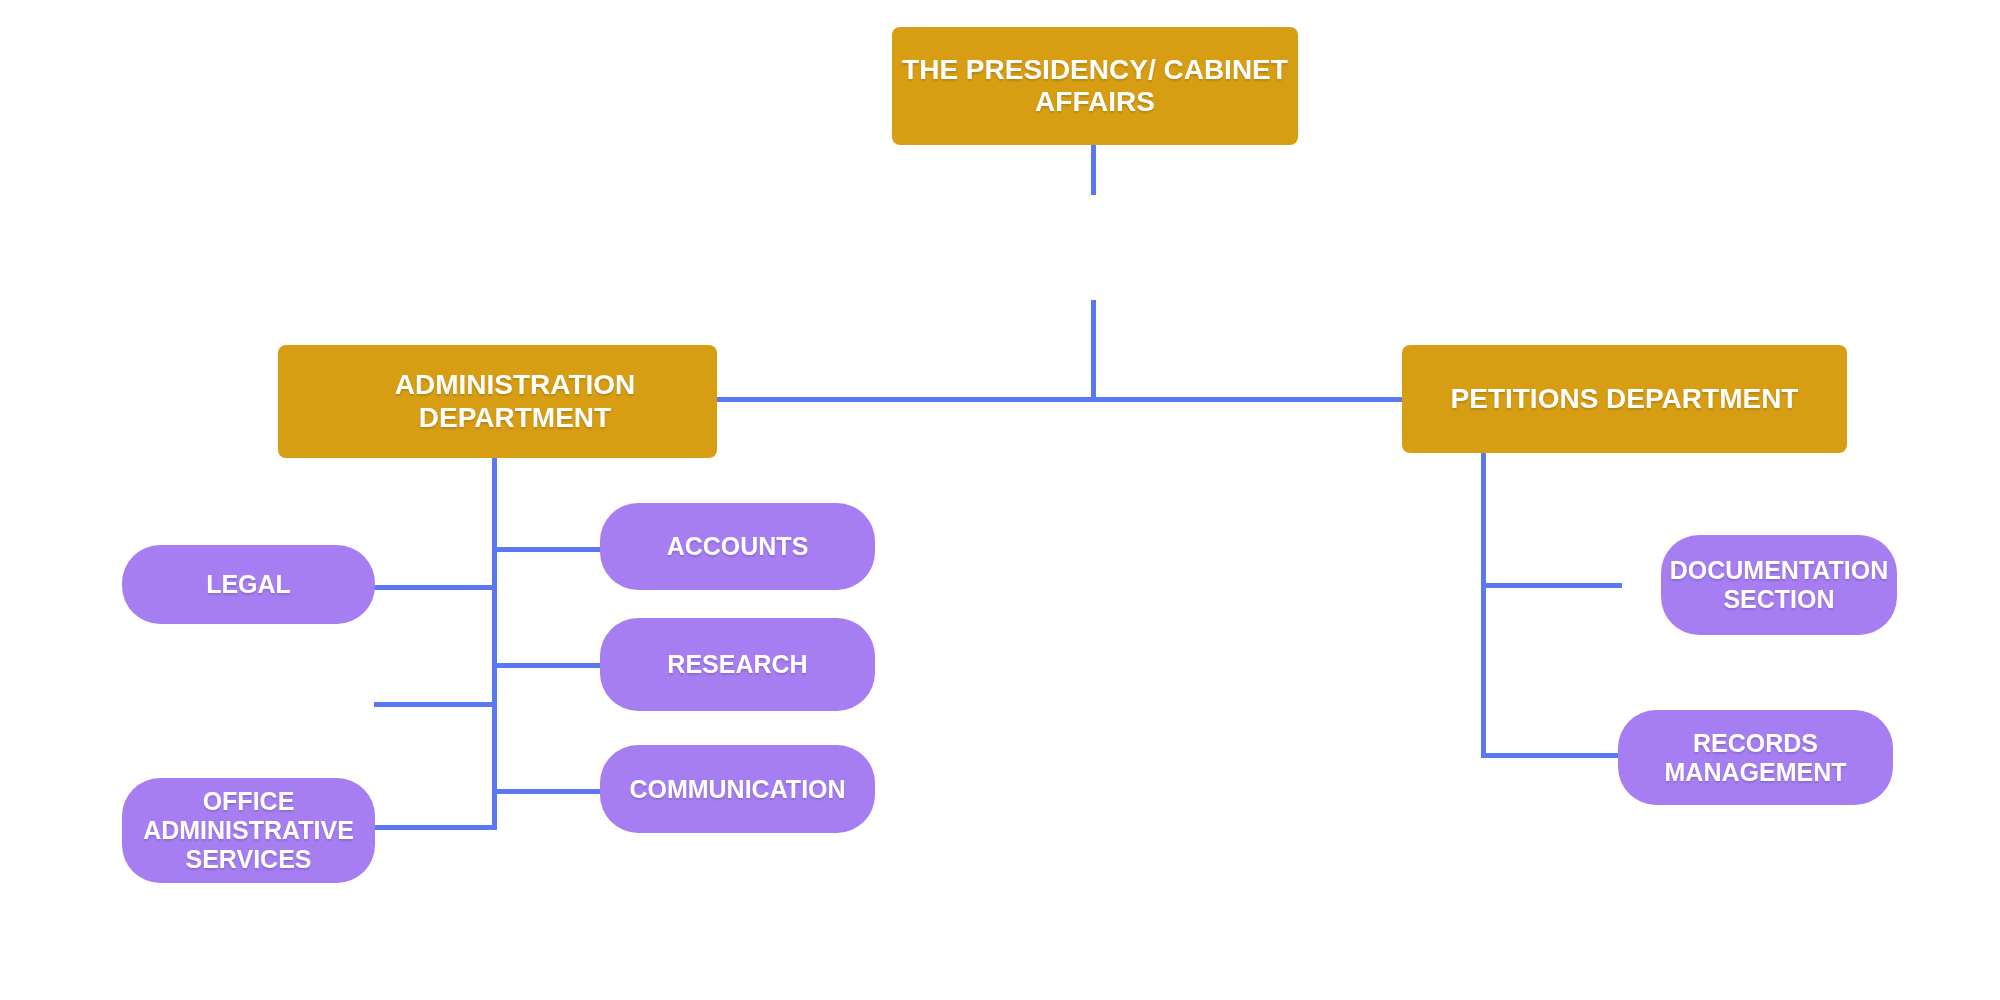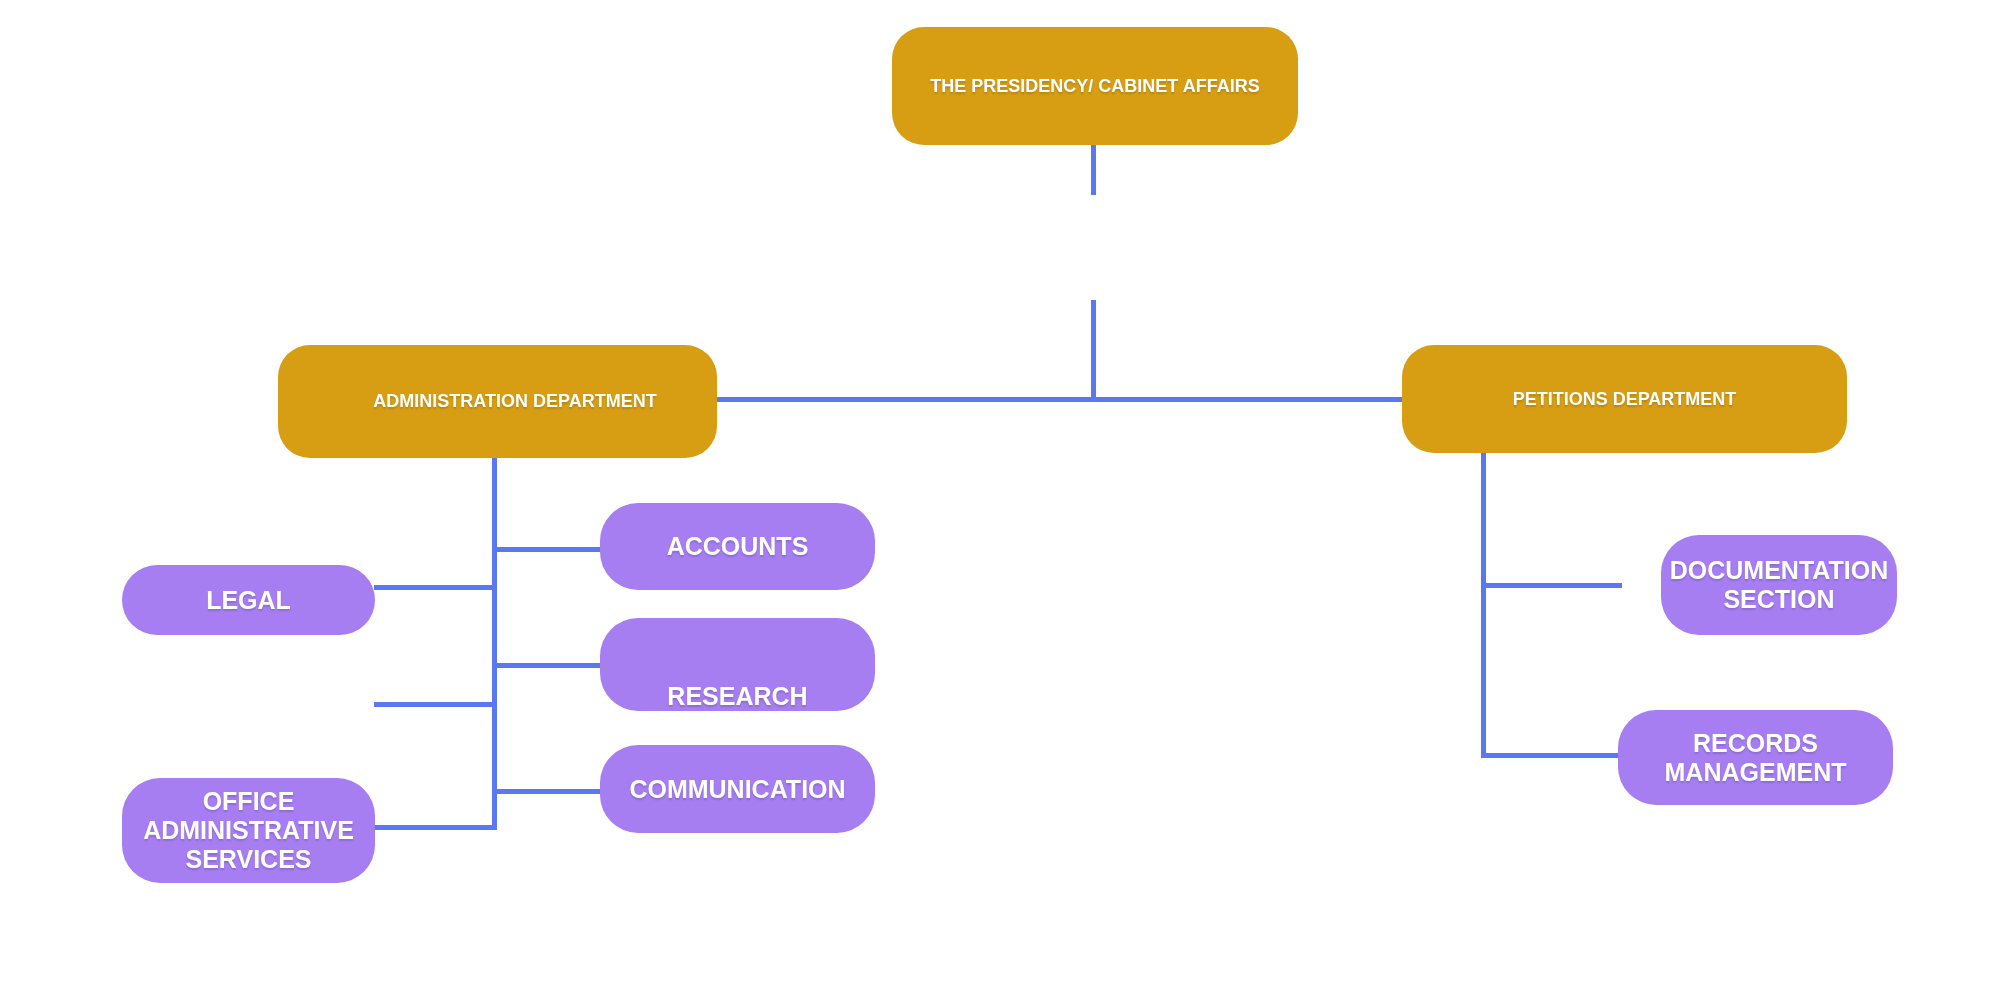--- a/index.html
+++ b/index.html
@@ -23,22 +23,22 @@
     text-align:center;
     color:var(--label);
     font-weight:bold;
     line-height:1.16;
     box-sizing:border-box;
     padding:0 8px;
     text-shadow:0 2px 2px rgba(0,0,0,0.15);
   }
   .gold{
     background:var(--gold);
-    border-radius:32px;
-    font-size:18px;
+    border-radius:8px;
+    font-size:28px;
   }
   .purple{
     background:var(--purple);
     border-radius:38px;
     font-size:25px;
   }
   .line{
     position:absolute;
     background:var(--connector);
   }
@@ -70,34 +70,34 @@
 
 
   <div class="node gold" style="left:278px;top:345px;width:439px;height:113px;padding-left:43px;">
     <span>ADMINISTRATION DEPARTMENT</span>
   </div>
 
   <div class="node gold" style="left:1402px;top:345px;width:445px;height:108px;">
     <span>PETITIONS DEPARTMENT</span>
   </div>
 
-  <div class="node purple" style="left:122px;top:545px;width:253px;height:70px;margin-top:20px;">
+  <div class="node purple" style="left:122px;top:545px;width:253px;height:79px;">
     <span>LEGAL</span>
   </div>
 
 
   <div class="node purple" style="left:122px;top:778px;width:253px;height:105px;">
     <span>OFFICE ADMINISTRATIVE SERVICES</span>
   </div>
 
   <div class="node purple" style="left:600px;top:503px;width:275px;height:87px;align-items:center;">
     <span>ACCOUNTS</span>
   </div>
 
-  <div class="node purple" style="left:600px;top:618px;width:275px;height:93px;align-items:flex-end;">
+  <div class="node purple" style="left:600px;top:618px;width:275px;height:93px;">
     <span>RESEARCH</span>
   </div>
 
   <div class="node purple" style="left:600px;top:745px;width:275px;height:88px;">
     <span>COMMUNICATION</span>
   </div>
 
   <div class="node purple" style="left:1661px;top:535px;width:236px;height:100px;align-items:center;">
     <span>DOCUMENTATION SECTION</span>
   </div>

